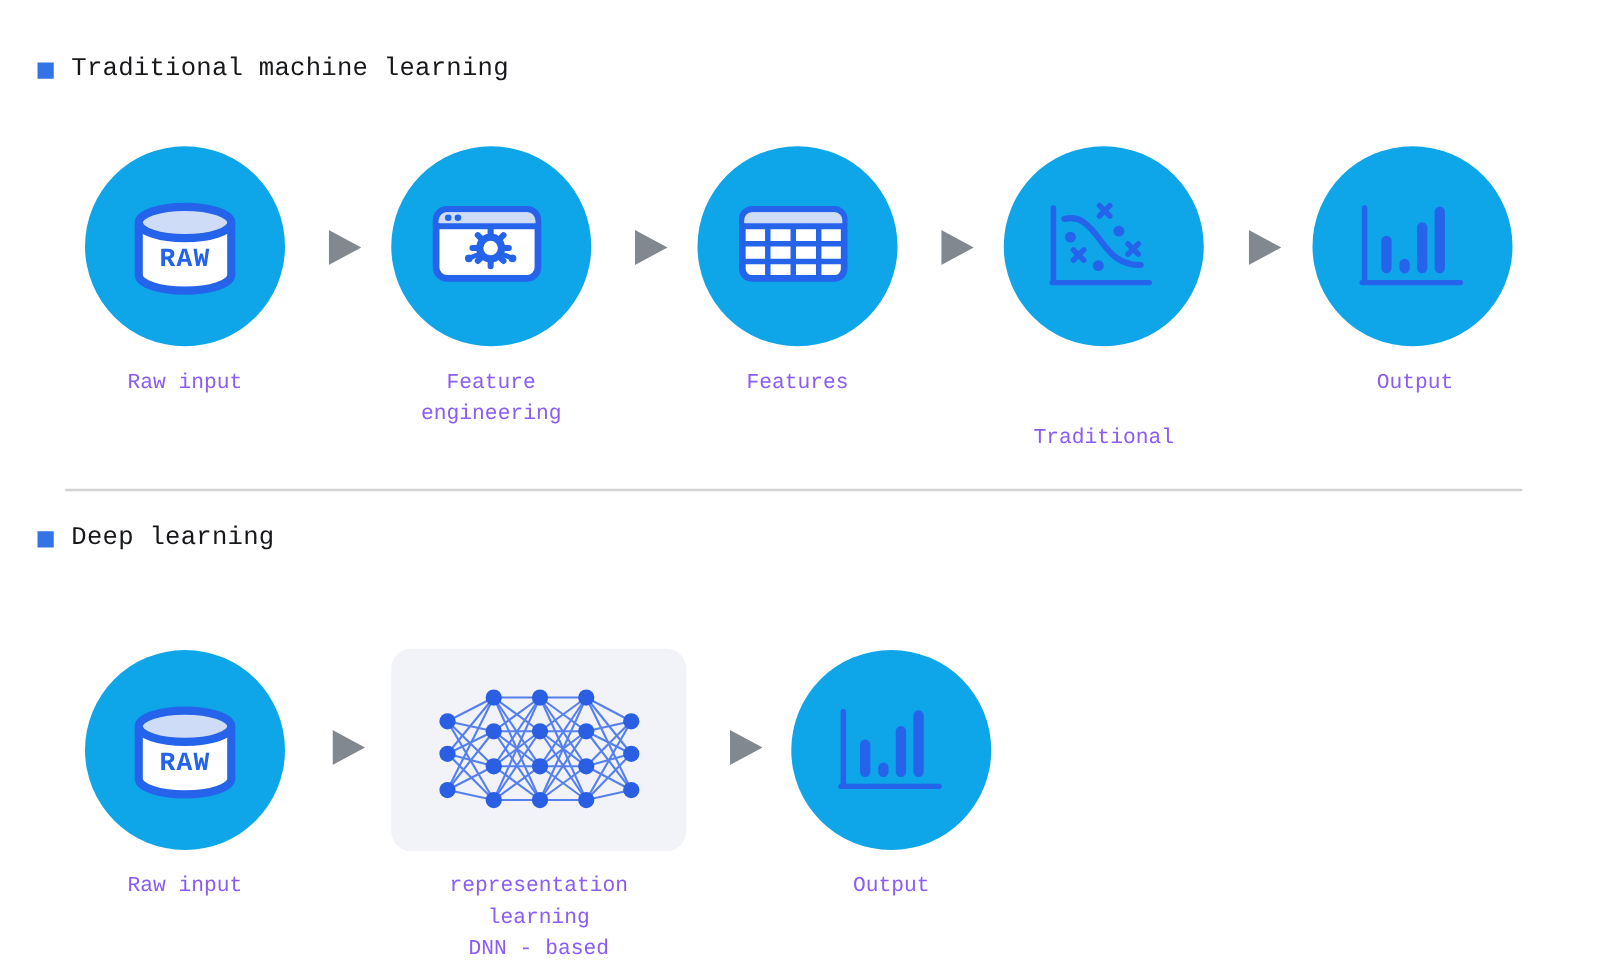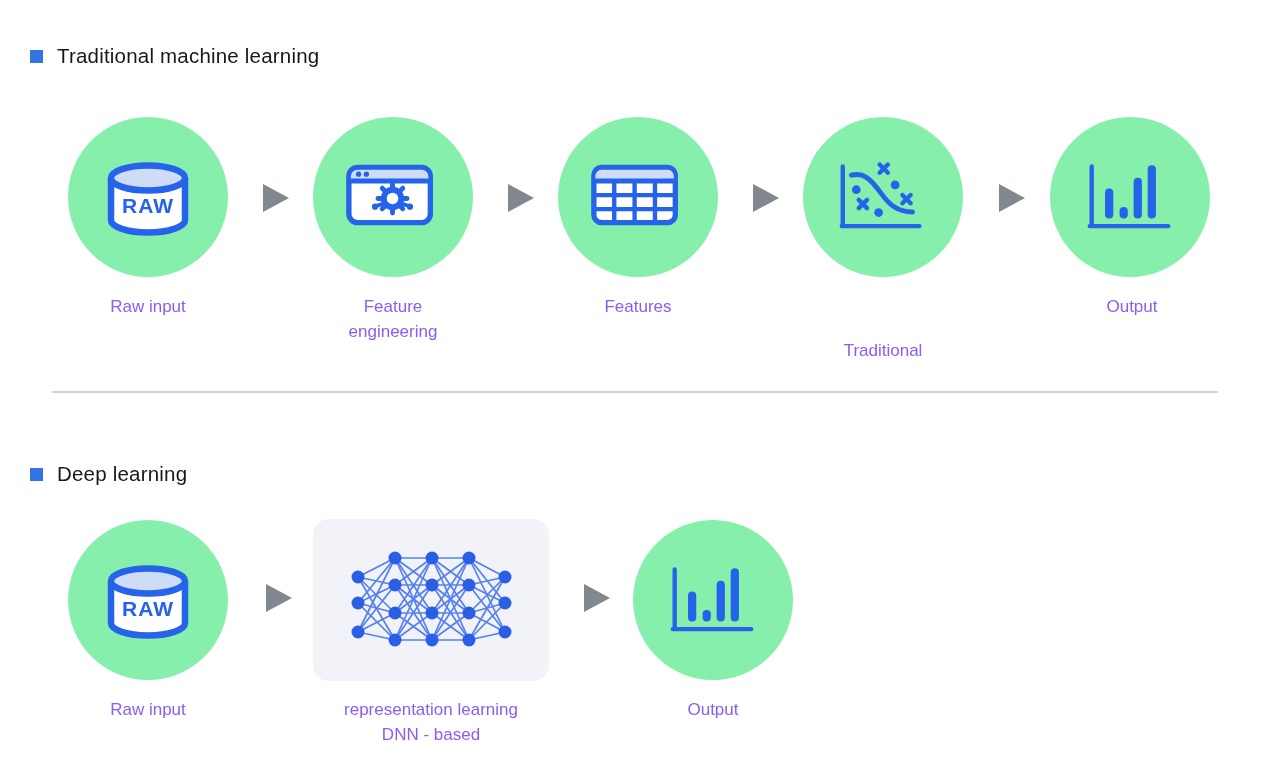--- a/index.html
+++ b/index.html
@@ -1,27 +1,27 @@
 <!DOCTYPE html>
 <html><head>
 <meta charset="utf-8">
 <style>
   html,body{margin:0;padding:0;background:#fff;}
   .canvas{
     position:relative;width:1280px;height:780px;background:#ffffff;
-    font-family:Liberation Sans, sans-serif;color:#17181b;overflow:hidden;
+    font-family:Liberation Mono, monospace;color:#17181b;overflow:hidden;
   }
   .section-title{
     position:absolute;display:flex;align-items:center;gap:14px;
     font-size:20.5px;line-height:22px;color:#17181b;letter-spacing:.2px;
   }
   .bullet{width:13px;height:13px;background:#3273e6;flex:0 0 auto;}
   .circle{
     position:absolute;width:160px;height:160px;border-radius:50%;
-    background:#86efac;display:flex;align-items:flex-start;justify-content:center;
+    background:#0ea5e9;display:flex;align-items:flex-start;justify-content:center;
   }
   .dnn-box{
     position:absolute;left:313px;top:519px;width:236px;height:162px;
     border-radius:16px;background:#f1f3f9;
   }
   .arrow{position:absolute;width:26px;height:28px;}
   .step-label{
     position:absolute;width:230px;text-align:center;
     font-size:17px;line-height:25px;color:#8b5cf6;
   }
@@ -160,21 +160,21 @@
   <div class="step-label" style="left:768px;top:294px;margin-top:44px;">
     <span>Traditional</span>
   </div>
   <div class="step-label" style="left:1017px;top:294px;">
     <span>Output</span>
       <span></span>
   </div>
 
   <div class="divider"></div>
 
-  <div class="section-title" style="left:30px;top:463px;justify-content:flex-end;">
+  <div class="section-title" style="left:30px;top:420px;justify-content:flex-end;">
     <span class="bullet"></span>
     <span>Deep learning</span>
   </div>
 
   <div class="circle" style="left:68px;top:520px;">
     <svg width="160" height="160" viewBox="0 0 160 160">
       <path d="M43 61 v42 a37 12.5 0 0 0 74 0 v-42" fill="#ffffff" stroke="#2563eb" stroke-width="6.5" stroke-linejoin="round"></path>
       <ellipse cx="80" cy="61" rx="37" ry="12.5" fill="#cfdcf8" stroke="#2563eb" stroke-width="6.5"></ellipse>
       <text x="80" y="96" text-anchor="middle" font-size="21" font-weight="bold" letter-spacing="1" fill="#2563eb">RAW</text>
     </svg>

